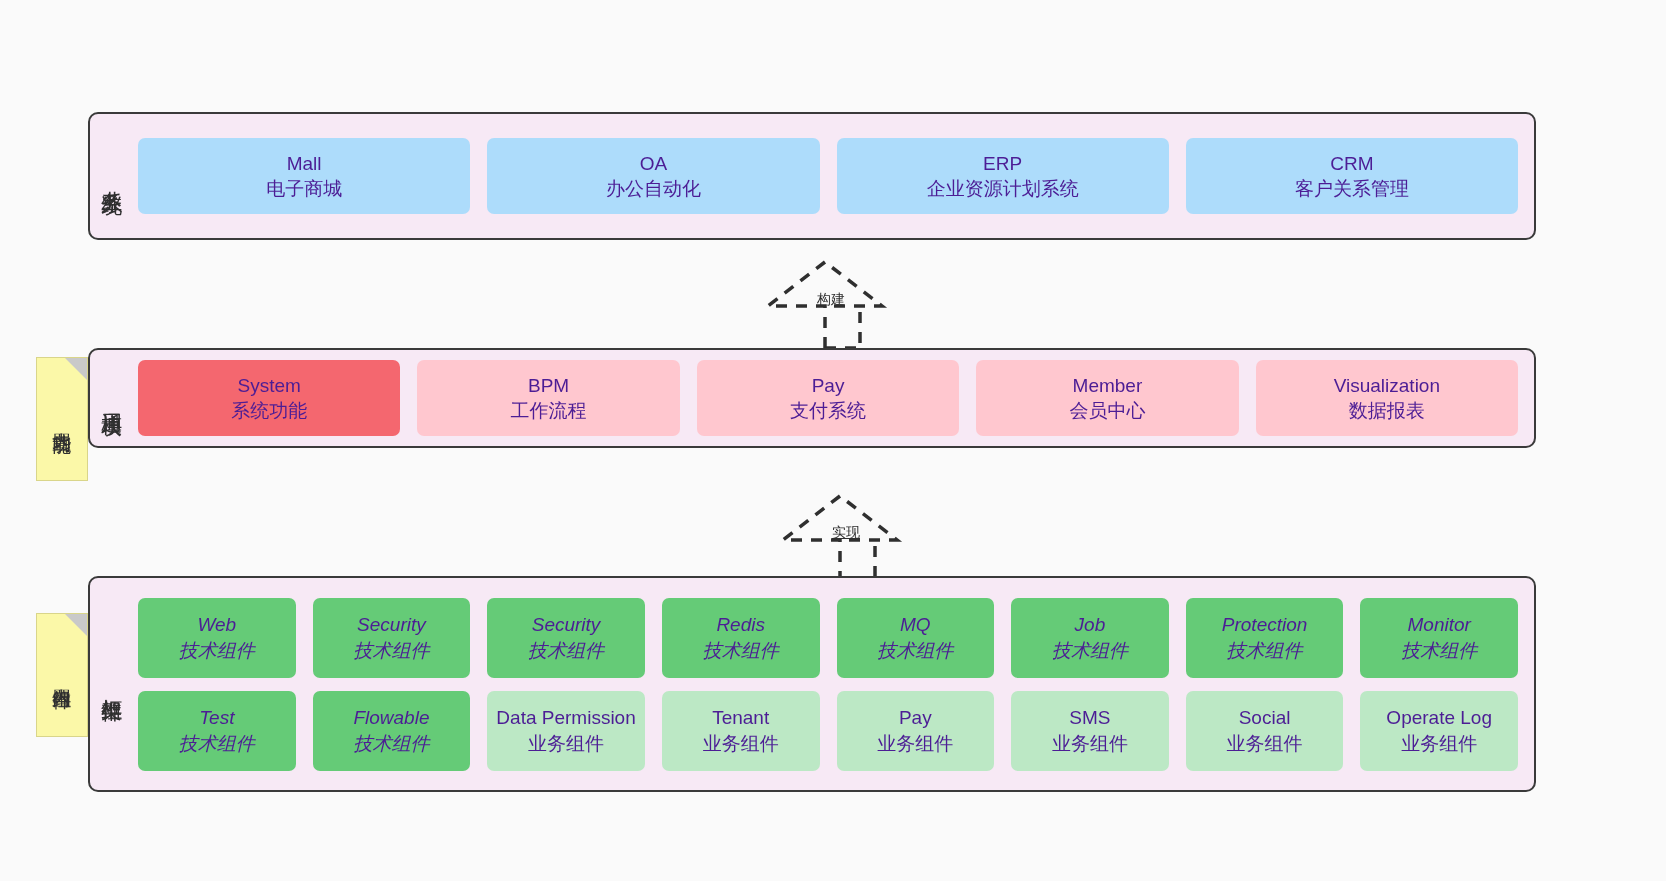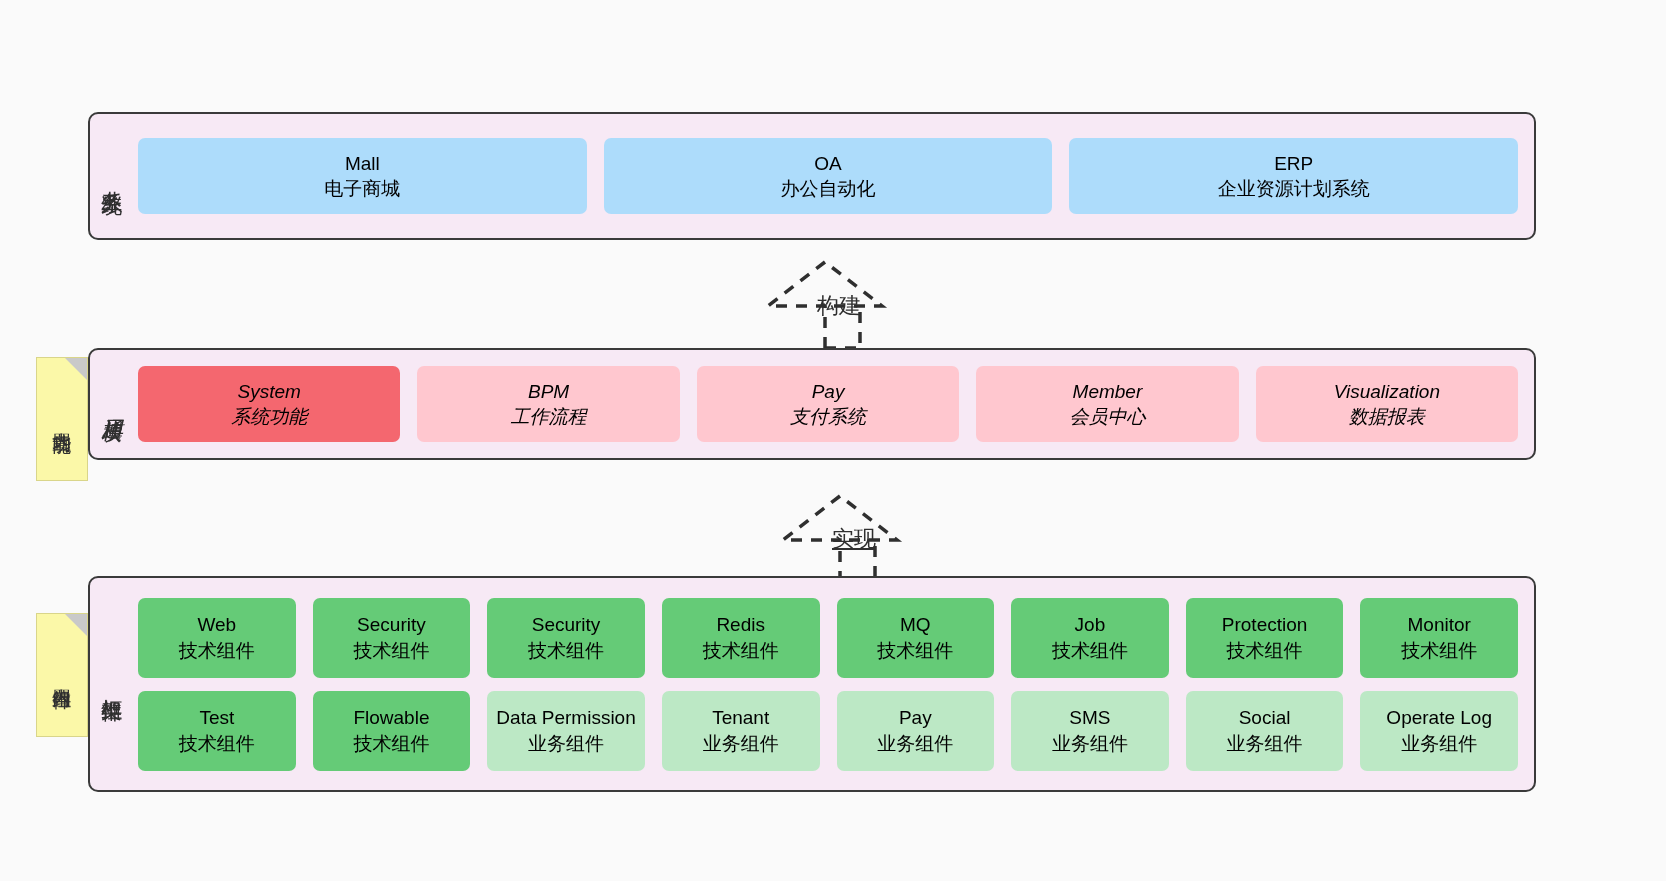--- a/index.html
+++ b/index.html
@@ -67,37 +67,37 @@
     flex: 1 1 0;
     box-sizing: border-box;
     border-radius: 7px;
     display: flex;
     flex-direction: column;
     align-items: center;
     justify-content: center;
     text-align: center;
     font-size: 19px;
     line-height: 1.32;
-    color: #000000;
+    color: #4c1d95;
     padding: 4px 6px;
   }
   .card .t1 { display: block; }
   .card .t2 { display: block; }
 
   .c-blue       { background: #addcfb; }
   .c-red        { background: #f4676f; }
   .c-pink       { background: #ffc7cf; text-align: right; }
-  .c-green      { background: #65cb77; }
+  .c-green      { background: #65cb77; font-style: italic; }
   .c-lightgreen { background: #bce8c5; }
 
   
   #layer-business { left: 88px;  top: 112px; width: 1448px; height: 128px; }
   #layer-business .card { height: 76px; }
 
-  #layer-common   { left: 88px;  top: 348px; width: 1448px; height: 112px; font-style: italic; }
+  #layer-common   { left: 88px;  top: 348px; width: 1448px; height: 100px; }
   #layer-common .card { height: 76px; }
 
   #layer-framework{ left: 88px;  top: 576px; width: 1448px; height: 216px; }
   #layer-framework .card { height: 80px; }
 
   
   .note {
     position: absolute;
     box-sizing: border-box;
     background: #fbf8a8;
@@ -126,21 +126,21 @@
   #note-func { left: 36px; top: 357px; width: 52px; height: 124px; }
   #note-comp { left: 36px; top: 613px; width: 52px; height: 124px; }
 
   
   .connector {
     position: absolute;
     pointer-events: none;
   }
   .connector-label {
     position: absolute;
-    font-size: 22px;
+    font-size: 14px;
     color: #2f2f2f;
     background: transparent;
     white-space: nowrap;
     user-select: none;
   }
   #conn-build { left: 740px; top: 248px; width: 200px; height: 102px; }
   #lbl-build  { left: 817px; top: 291px; }
   #conn-impl  { left: 755px; top: 482px; width: 200px; height: 102px; }
   #lbl-impl   { left: 832px; top: 524px; text-decoration: underline; }
 </style>
@@ -158,20 +158,24 @@
           <span class="t2">电子商城</span>
         </div>
         <div class="card c-blue">
           <span class="t1">OA</span>
           <span class="t2">办公自动化</span>
         </div>
         <div class="card c-blue">
           <span class="t1">ERP</span>
           <span class="t2">企业资源计划系统</span>
         </div>
+        <div class="card c-blue">
+          <span class="t1">CRM</span>
+          <span class="t2">客户关系管理</span>
+        </div>
       </div>
     </div>
   </div>
 
   <svg class="connector" id="conn-build" viewBox="0 0 200 102" xmlns="http://www.w3.org/2000/svg">
     <path d="M 85 100 L 85 58 L 28 58 L 85 14 L 142 58 L 85 58" fill="none" stroke="#2f2f2f" stroke-width="3.5" stroke-dasharray="11 9" stroke-linecap="butt"></path>
     <path d="M 85 100 L 120 100 L 120 58" fill="none" stroke="#2f2f2f" stroke-width="3.5" stroke-dasharray="11 9"></path>
   </svg>
   <div class="connector-label" id="lbl-build">构建</div>
 

